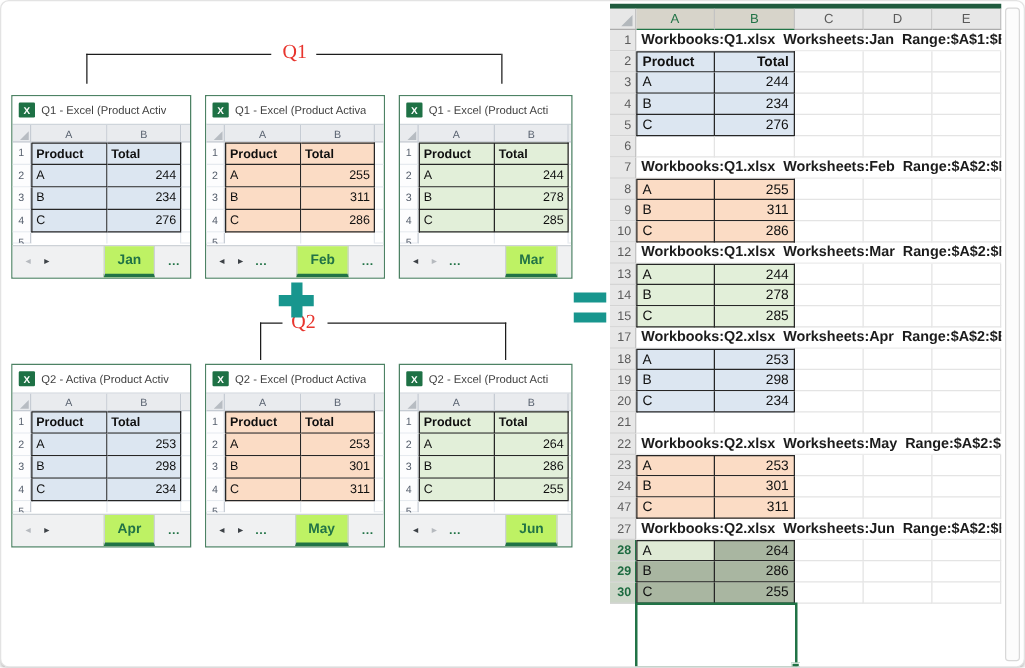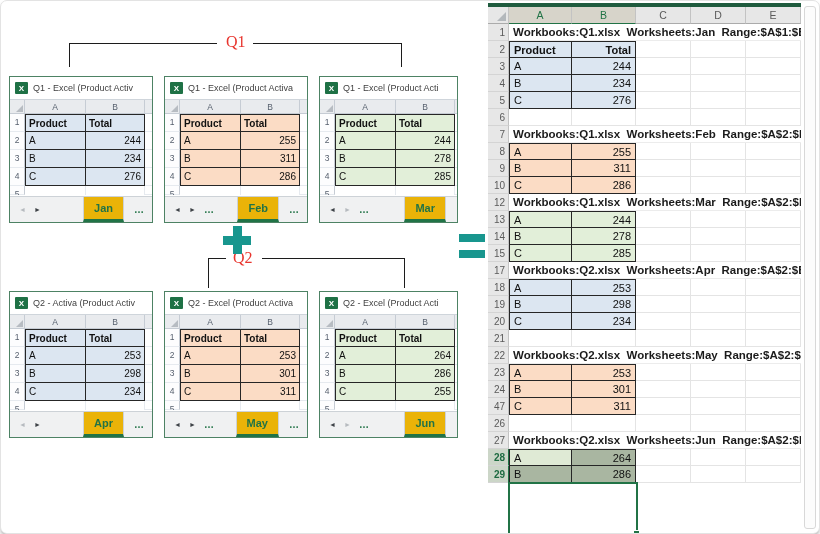--- a/index.html
+++ b/index.html
@@ -42,21 +42,21 @@
   .mw-cell.cb{width:59px;border-right:1px solid #262626;border-bottom:1px solid #262626;justify-content:flex-end;}
   .mw-cell.hd{font-weight:bold;justify-content:flex-start;}
   .mw-cell.ct{border-top:1px solid #262626;}
   .mw-ecell{flex:none;border-right:1px solid #e6eaef;}
   .mw-sliverc{flex:1;border-bottom:1px solid #e6eaef;}
   .mw-tabbar{position:absolute;left:0;right:0;bottom:0;height:26px;background:#f0f1f2;border-top:1px solid #cdd2d7;
              display:flex;align-items:center;padding:0 7px 0 9px;gap:8px;}
   .mw-nav{font-size:7px;color:#3d4247;}
   .mw-nav.dim{color:#b6babf;}
   .mw-dots{color:#217346;font-weight:bold;font-size:10px;letter-spacing:1px;}
-  .mw-tab{margin-left:auto;background:#eab308;border-left:1px solid #cdd2d7;border-right:1px solid #cdd2d7;
+  .mw-tab{margin-left:auto;background:#bef264;border-left:1px solid #cdd2d7;border-right:1px solid #cdd2d7;
           border-bottom:3px solid #217346;color:#217346;font-weight:bold;font-size:11px;height:100%;
           display:flex;align-items:center;padding:0 10px;}
   .mw-dots.after{margin-left:2px;}
   .mw-tab.nofollow{margin-right:4px;}
 
   
   .sheet{position:absolute;left:487px;top:2px;width:313px;background:#fff;}
   .sh-topline{height:4px;background:#1f5b3e;}
   .sh-header{display:flex;height:17px;}
   .sh-corner{width:21px;flex:none;position:relative;background:#e7e7e7;border-right:1px solid #c3c3c3;border-bottom:1px solid #ababab;}
@@ -566,45 +566,45 @@
         </div>
         <div class="s-row">
           <div class="s-rnum">47</div>
           <div class="s-cell s-a t-peach">C</div>
           <div class="s-cell s-b t-peach">311</div>
           <div class="s-empty" style="width: 55px;"></div>
           <div class="s-empty" style="width: 55px;"></div>
           <div class="s-empty" style="width: 55px;"></div>
         </div>
         <div class="s-row">
-          <div class="s-rnum">26</div>
-          <div class="s-empty" style="width: 63px;"></div>
-          <div class="s-empty" style="width: 64px;"></div>
-          <div class="s-empty" style="width: 55px;"></div>
-          <div class="s-empty" style="width: 55px;"></div>
-          <div class="s-empty" style="width: 55px;"></div>
-        </div>
-        <div class="s-row">
           <div class="s-rnum">27</div>
           <div class="s-title">Workbooks:Q2.xlsx  Worksheets:Jun  Range:$A$2:$B$4</div>
         </div>
         <div class="s-row">
           <div class="s-rnum sel">28</div>
           <div class="s-cell s-a t-selA first">A</div>
           <div class="s-cell s-b t-selD first">264</div>
           <div class="s-empty" style="width: 55px;"></div>
           <div class="s-empty" style="width: 55px;"></div>
           <div class="s-empty" style="width: 55px;"></div>
         </div>
         <div class="s-row">
           <div class="s-rnum sel">29</div>
           <div class="s-cell s-a t-selD">B</div>
           <div class="s-cell s-b t-selD">286</div>
           <div class="s-empty" style="width: 55px;"></div>
           <div class="s-empty" style="width: 55px;"></div>
           <div class="s-empty" style="width: 55px;"></div>
         </div>
+        <div class="s-row">
+          <div class="s-rnum sel">30</div>
+          <div class="s-cell s-a t-selD">C</div>
+          <div class="s-cell s-b t-selD">255</div>
+          <div class="s-empty" style="width: 55px;"></div>
+          <div class="s-empty" style="width: 55px;"></div>
+          <div class="s-empty" style="width: 55px;"></div>
+        </div>
       </div>
     <div class="sel-box"></div>
   </div>
   <div class="v-scroll"></div>
 
 </div>
 
 </body></html>

